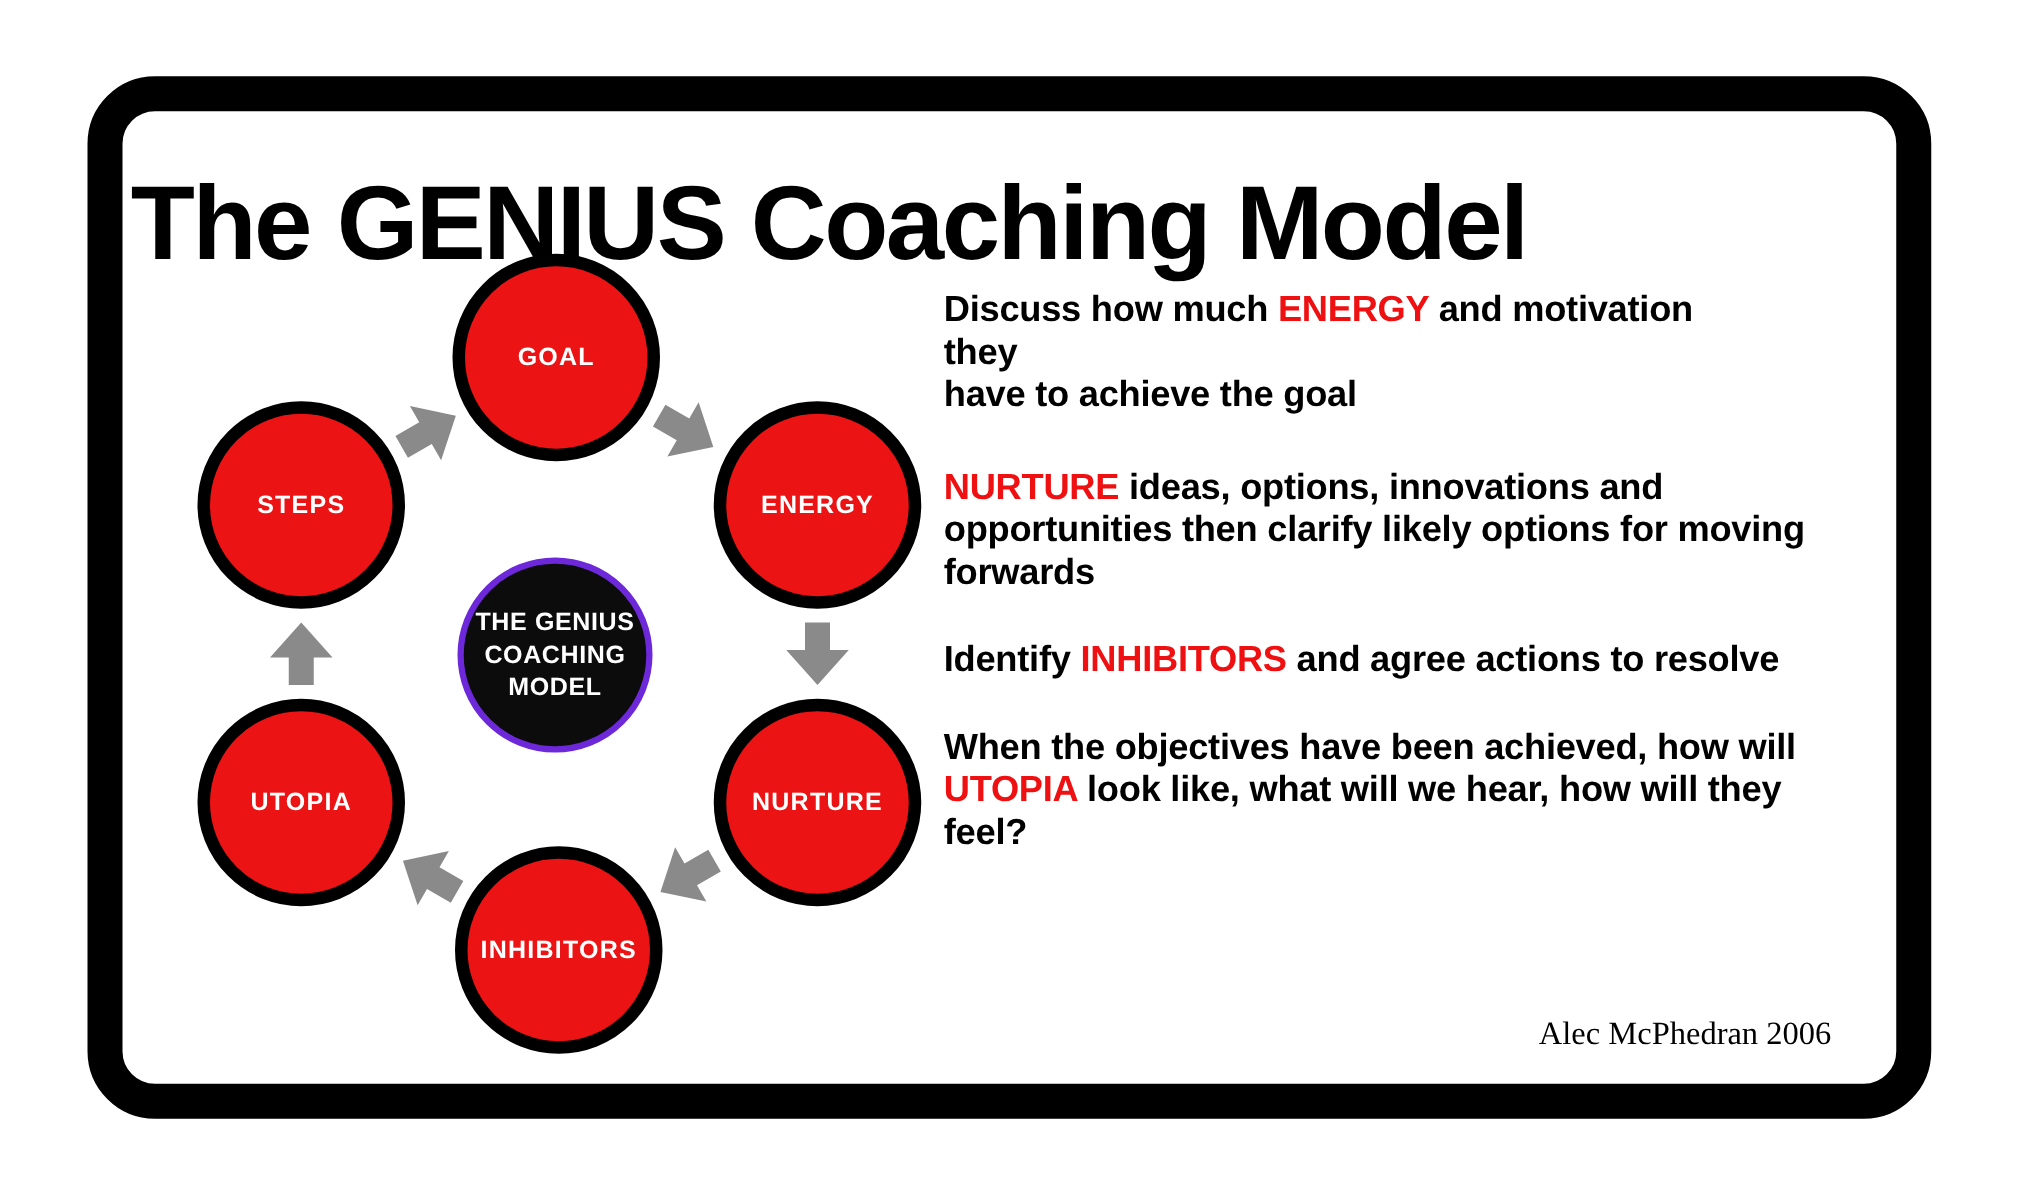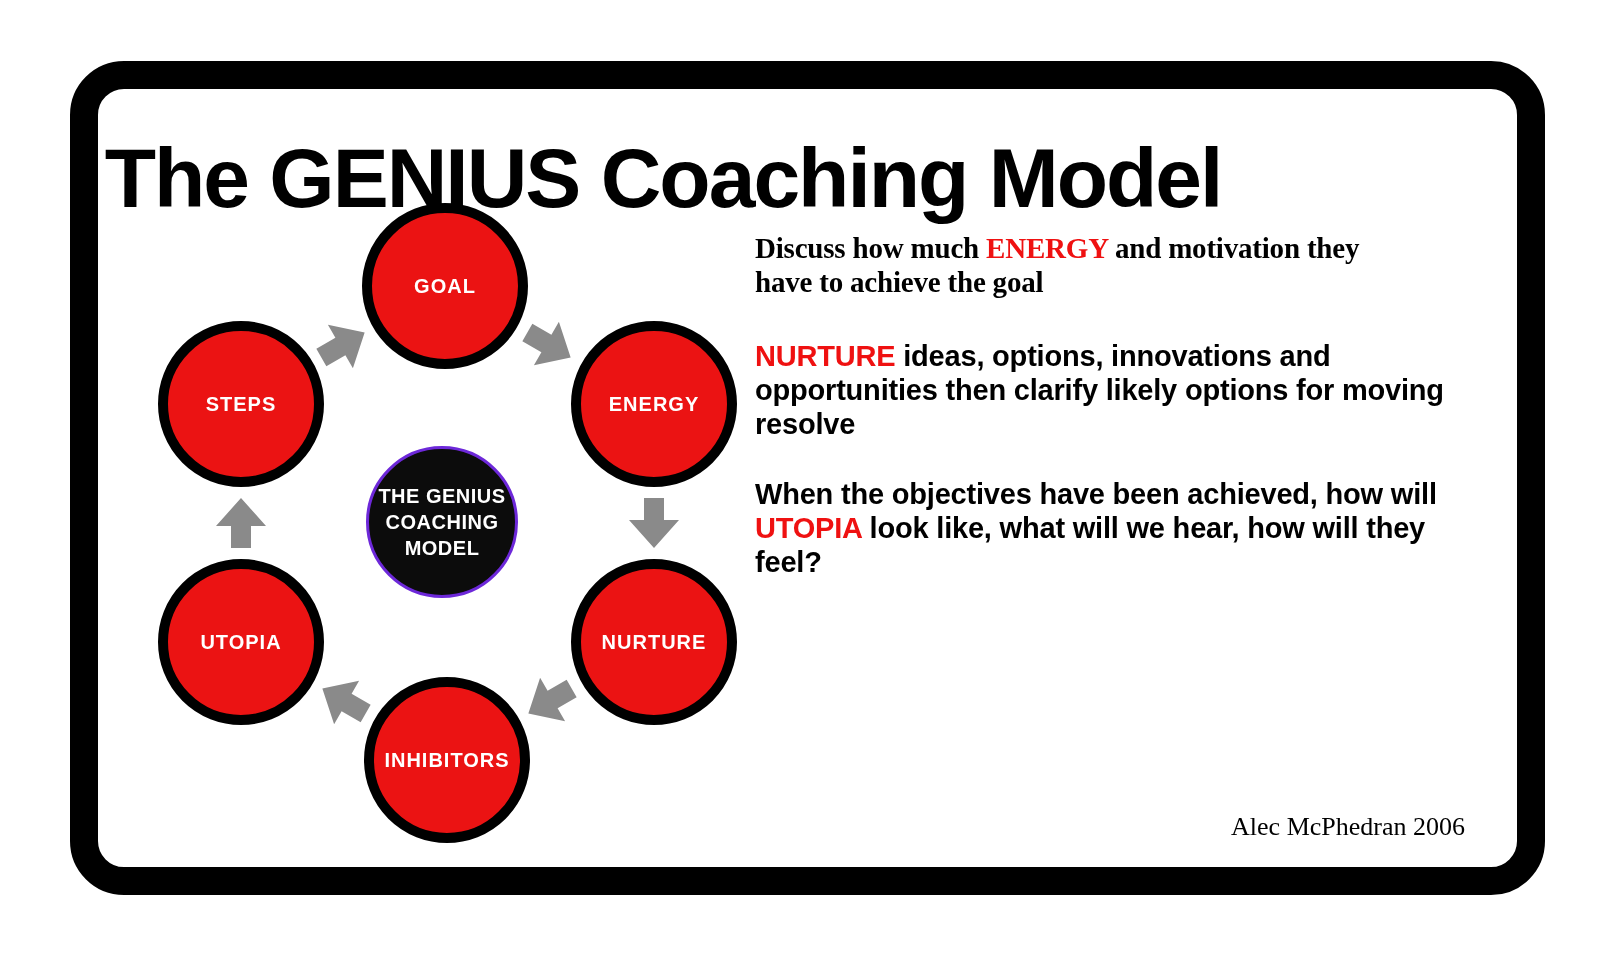--- a/index.html
+++ b/index.html
@@ -22,30 +22,30 @@
   }
   .node span { color:#fff; font-weight:bold; font-size:20px; letter-spacing:1px; white-space:nowrap; }
   .node-goal       { left:362px; top:203px; }
   .node-energy     { left:571px; top:321px; }
   .node-nurture    { left:571px; top:559px; }
   .node-inhibitors { left:364px; top:677px; }
   .node-utopia     { left:158px; top:559px; }
   .node-steps      { left:158px; top:321px; }
   .hub {
     position:absolute; left:366px; top:446px; width:146px; height:146px;
-    border:3px solid #6d28d9; border-radius:50%; background:#0c0c0c;
+    border:5px solid #6d28d9; border-radius:50%; background:#0c0c0c;
     display:flex; flex-direction:column; align-items:center; justify-content:center; text-align:center;
   }
   .hub div { color:#fff; font-weight:bold; font-size:20px; line-height:26px; letter-spacing:0.5px; white-space:nowrap; }
   .text-col {
     position:absolute; left:755px; top:231px; width:770px;
     color:#000; font-size:29px; font-weight:bold; line-height:34px; letter-spacing:-0.2px;
   }
   .para { margin:0 0 36px 0; }
-  .p1 { max-width:840px; } .p2 { max-width:650px;font-family:Liberation Serif, serif; } .p3 { max-width:740px;margin-top:40px; }
+  .p1 { max-width:840px; } .p2 { max-width:650px; } .p3 { max-width:740px;margin-top:40px; }
   .p4 { max-width:820px; } .p5 { max-width:735px; } .p6 { max-width:695px; }
   .kw { color:#ef1111; }
   .attribution {
     position:absolute; left:1000px; top:812px; width:465px; text-align:right;
     font-size:26px; font-weight:normal; color:#000; letter-spacing:0;font-family:Liberation Serif, serif;
   }
 </style>
 </head>
 <body>
 
@@ -100,21 +100,24 @@
 </div>
 
 <div class="text-col">
   <div class="para p2">
     <div><span>Discuss how much </span><span class="kw">ENERGY</span><span> and motivation they</span></div>
     <div><span>have to achieve the goal</span></div>
   </div>
   <div class="para p3">
     <div><span class="kw">NURTURE</span><span> ideas, options, innovations and</span></div>
     <div><span>opportunities then clarify likely options for moving</span></div>
-    <div><span>resolve</span></div>
+    <div><span>forwards</span></div>
+  </div>
+  <div class="para p4">
+    <div><span>Identify </span><span class="kw">INHIBITORS</span><span> and agree actions to resolve</span></div>
   </div>
   <div class="para p5">
     <div><span>When the objectives have been achieved, how will</span></div>
     <div><span class="kw">UTOPIA</span><span> look like, what will we hear, how will they</span></div>
     <div><span>feel?</span></div>
   </div>
 </div>
 
 <div class="attribution">Alec McPhedran 2006</div>
 

